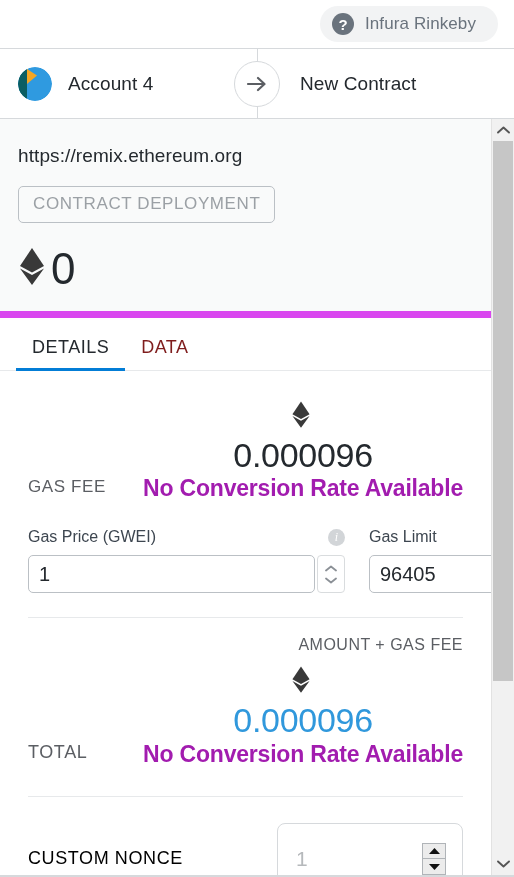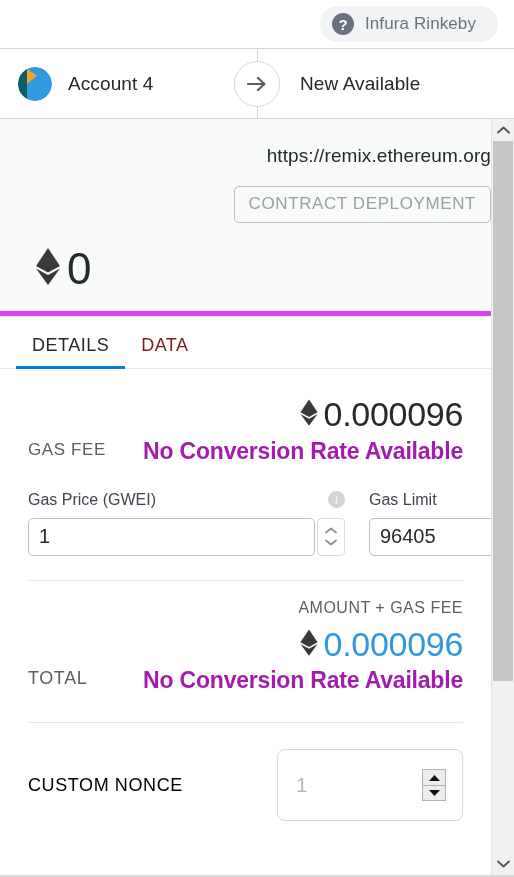--- a/index.html
+++ b/index.html
@@ -137,24 +137,23 @@
     flex: 1;
     overflow: hidden;
     display: flex;
     flex-direction: column;
     background: #fff;
   }
 
   
   .origin-sec {
     background: #f9fafa;
-    padding: 26px 0 18px 34px;
-    box-sizing: border-box;
-    border-bottom: 5px solid #d946ef;
-    text-align: right;
+    padding: 26px 0 18px 18px;
+    box-sizing: border-box;
+    border-bottom: 7px solid #d946ef;
   }
   .origin-url {
     font-size: 19px;
     color: #24292e;
     letter-spacing: 0.1px;
     margin-bottom: 19px;
   }
   .deploy-pill {
     display: inline-block;
     border: 1px solid #bbc0c5;
@@ -221,26 +220,27 @@
   .fee-label {
     font-size: 17px;
     color: #5b5e63;
     letter-spacing: 0.6px;
     padding-bottom: 5px;
     white-space: nowrap;
   }
   .fee-amounts { text-align: right; }
   .fee-primary {
     display: flex;
-    align-items: flex-start;
+    align-items: center;
     justify-content: flex-end;
     font-size: 34px;
     color: #24292e;
     line-height: 1.05;
     letter-spacing: -0.3px;
+    flex-direction: column;
   }
   .fee-primary.blue { color: #3098dc; }
   .fee-secondary {
     font-size: 23px;
     color: #a21caf;
     margin-top: 2px;
     letter-spacing: -0.2px;
     font-weight: bold;
   }
 
@@ -432,21 +432,21 @@
         </svg>
       </span>
       <span class="party-name">Account 4</span>
     </div>
     <div class="arrow-circle">
       <svg width="22" height="16" viewBox="0 0 22 16">
         <path d="M2 8 H18 M12 2 L18.5 8 L12 14" stroke="#5b5e63" stroke-width="2.2" fill="none" stroke-linecap="round" stroke-linejoin="round"></path>
       </svg>
     </div>
     <div class="party to">
-      <span class="party-name">New Available</span>
+      <span class="party-name">New Contract</span>
     </div>
   </div>
 
   <div class="content">
     <div class="scroll-body">
 
       <div class="origin-sec">
         <div class="origin-url">https://remix.ethereum.org</div>
         <div class="deploy-pill">CONTRACT DEPLOYMENT</div>
         <div class="amount-row">

